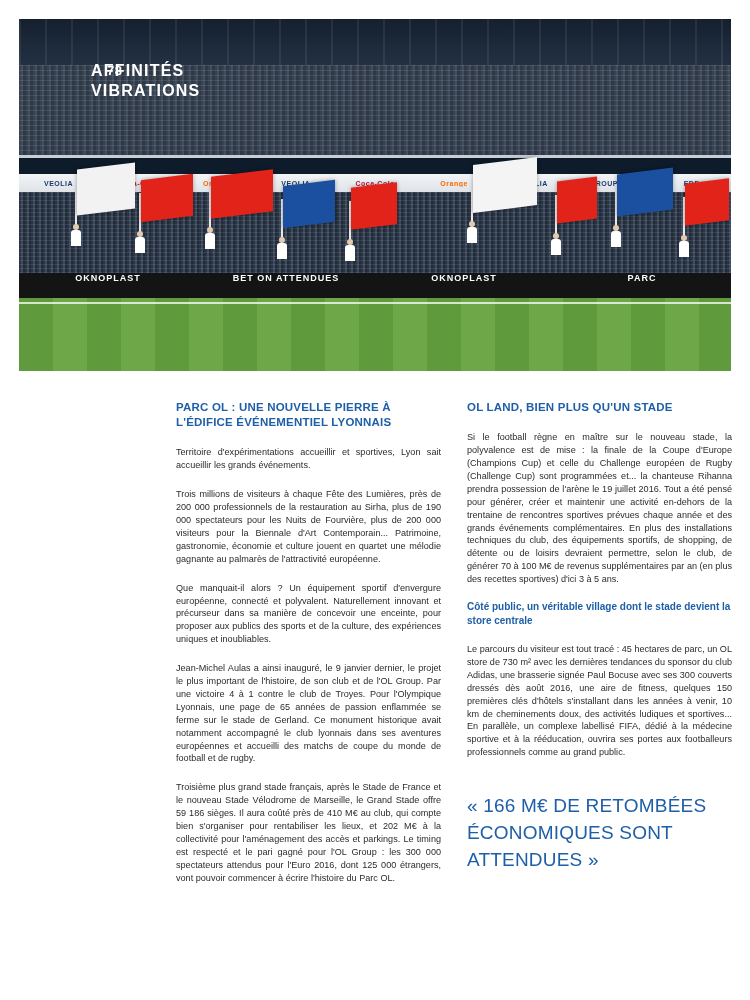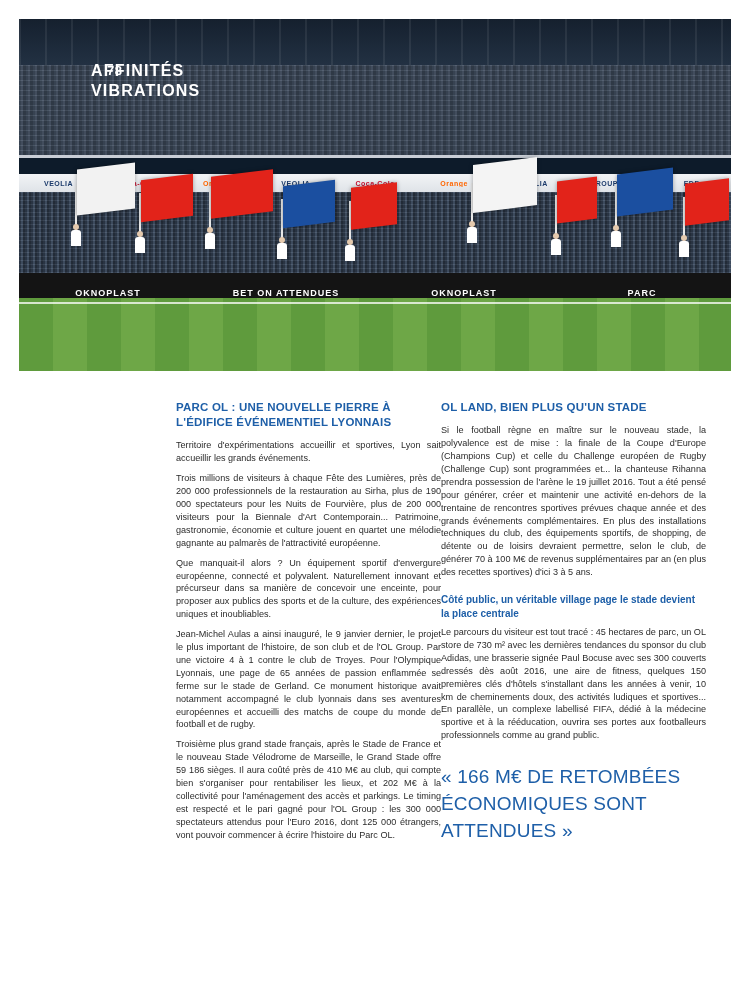--- a/index.html
+++ b/index.html
@@ -64,21 +64,21 @@
   .stand-lower {
     position:absolute; left:0; top:49.2%; width:100%; height:23%;
     background:
       repeating-linear-gradient(180deg, rgba(255,255,255,0.05) 0 1px, rgba(0,0,0,0.12) 1px 4px),
       repeating-linear-gradient(90deg, #2f3b4c 0 2px, #46556a 2px 4px, #27313f 4px 6px);
   }
   
   .board-band {
     position:absolute; left:0; top:72.2%; width:100%; height:7%;
     background:#141414;
-    display:flex; align-items:flex-end;
+    display:flex; align-items:flex-start;
   }
   .board-band .brd {
     flex:1; text-align:center; color:#ffffff;
     font-size:9px; font-weight:bold; letter-spacing:1px; white-space:nowrap; overflow:hidden;
   }
   
   .pitch {
     position:absolute; left:0; top:79.2%; width:100%; height:20.8%;
     background:
       repeating-linear-gradient(90deg, #5f9b3d 0 34px, #6ea747 34px 68px);
@@ -118,50 +118,51 @@
     letter-spacing:1.2px; line-height:1.25;
     text-transform:uppercase;
   }
 
   .cols {
     position:absolute;
     left:176px;
     top:400px;
     width:556px;
     display:flex;
+    gap:26px;
   }
   .col { width:265px; }
 
   h2.sec-title {
     margin:0 0 9px 0;
     color:#1e5fa8;
     font-size:11.5px;
     font-weight:bold;
     line-height:1.32;
     letter-spacing:0.2px;
     text-transform:uppercase;
   }
   h3.sub-title {
     margin:14px 0 6px 0;
     color:#1e5fa8;
     font-size:10px;
     font-weight:bold;
     line-height:1.35;
   }
   p.body {
-    margin:0 0 7px 0;
+    margin:16px 0 7px 0;
     color:#2b2b2b;
     font-size:9.1px;
     line-height:1.42;
     text-align:justify;
     hyphens:auto;
   }
 
   .pullquote {
-    margin-top:22px;
+    margin-top:34px;
     color:#1e5fa8;
     font-size:19px;
     line-height:1.42;
     font-weight:normal;
     letter-spacing:0.2px;
   }
 </style>
 </head>
 <body>
 
@@ -256,18 +257,18 @@
     <p class="body">Territoire d'expérimentations accueillir et sportives, Lyon sait accueillir les grands événements.</p>
     <p class="body">Trois millions de visiteurs à chaque Fête des Lumières, près de 200 000 professionnels de la restauration au Sirha, plus de 190 000 spectateurs pour les Nuits de Fourvière, plus de 200 000 visiteurs pour la Biennale d'Art Contemporain... Patrimoine, gastronomie, économie et culture jouent en quartet une mélodie gagnante au palmarès de l'attractivité européenne.</p>
     <p class="body">Que manquait-il alors ? Un équipement sportif d'envergure européenne, connecté et polyvalent. Naturellement innovant et précurseur dans sa manière de concevoir une enceinte, pour proposer aux publics des sports et de la culture, des expériences uniques et inoubliables.</p>
     <p class="body">Jean-Michel Aulas a ainsi inauguré, le 9 janvier dernier, le projet le plus important de l'histoire, de son club et de l'OL Group. Par une victoire 4 à 1 contre le club de Troyes. Pour l'Olympique Lyonnais, une page de 65 années de passion enflammée se ferme sur le stade de Gerland. Ce monument historique avait notamment accompagné le club lyonnais dans ses aventures européennes et accueilli des matchs de coupe du monde de football et de rugby.</p>
     <p class="body">Troisième plus grand stade français, après le Stade de France et le nouveau Stade Vélodrome de Marseille, le Grand Stade offre 59 186 sièges. Il aura coûté près de 410 M€ au club, qui compte bien s'organiser pour rentabiliser les lieux, et 202 M€ à la collectivité pour l'aménagement des accès et parkings. Le timing est respecté et le pari gagné pour l'OL Group : les 300 000 spectateurs attendus pour l'Euro 2016, dont 125 000 étrangers, vont pouvoir commencer à écrire l'histoire du Parc OL.</p>
   </div>
 
   <div class="col">
     <h2 class="sec-title">OL LAND, BIEN PLUS QU'UN STADE</h2>
     <p class="body">Si le football règne en maître sur le nouveau stade, la polyvalence est de mise : la finale de la Coupe d'Europe (Champions Cup) et celle du Challenge européen de Rugby (Challenge Cup) sont programmées et... la chanteuse Rihanna prendra possession de l'arène le 19 juillet 2016. Tout a été pensé pour générer, créer et maintenir une activité en-dehors de la trentaine de rencontres sportives prévues chaque année et des grands événements complémentaires. En plus des installations techniques du club, des équipements sportifs, de shopping, de détente ou de loisirs devraient permettre, selon le club, de générer 70 à 100 M€ de revenus supplémentaires par an (en plus des recettes sportives) d'ici 3 à 5 ans.</p>
-    <h3 class="sub-title">Côté public, un véritable village page le stade devient la place centrale</h3>
+    <h3 class="sub-title">Côté public, un véritable village dont le stade devient la store centrale</h3>
     <p class="body">Le parcours du visiteur est tout tracé : 45 hectares de parc, un OL store de 730 m² avec les dernières tendances du sponsor du club Adidas, une brasserie signée Paul Bocuse avec ses 300 couverts dressés dès août 2016, une aire de fitness, quelques 150 premières clés d'hôtels s'installant dans les années à venir, 10 km de cheminements doux, des activités ludiques et sportives... En parallèle, un complexe labellisé FIFA, dédié à la médecine sportive et à la rééducation, ouvrira ses portes aux footballeurs professionnels comme au grand public.</p>
     <div class="pullquote">« 166 M€ DE RETOMBÉES ÉCONOMIQUES SONT ATTENDUES »</div>
   </div>
 
 </div>
 
 </body></html>

